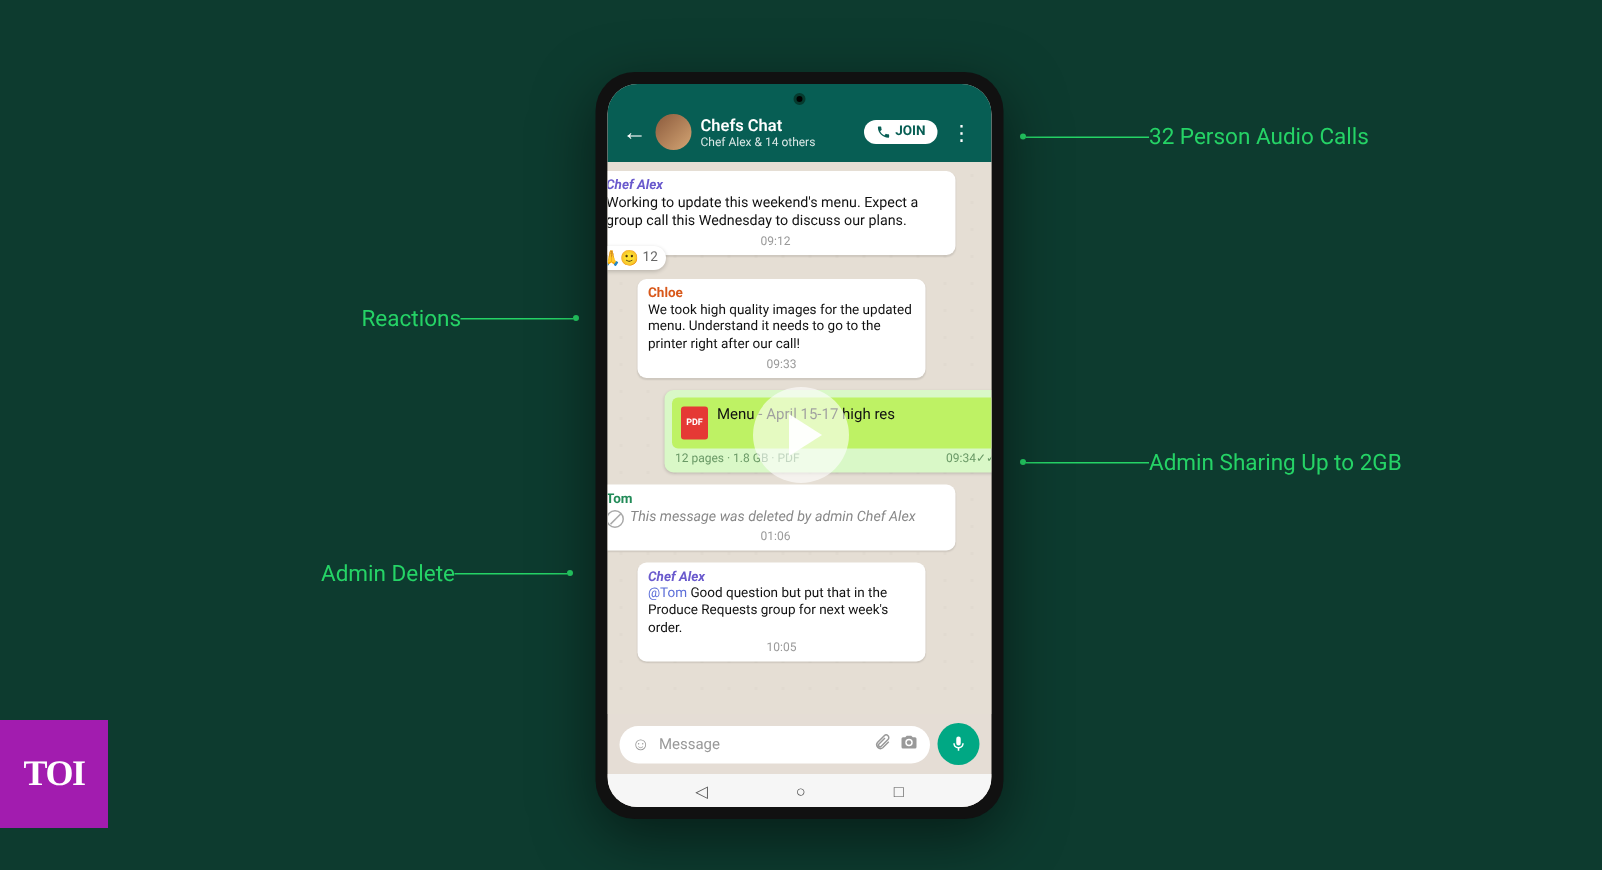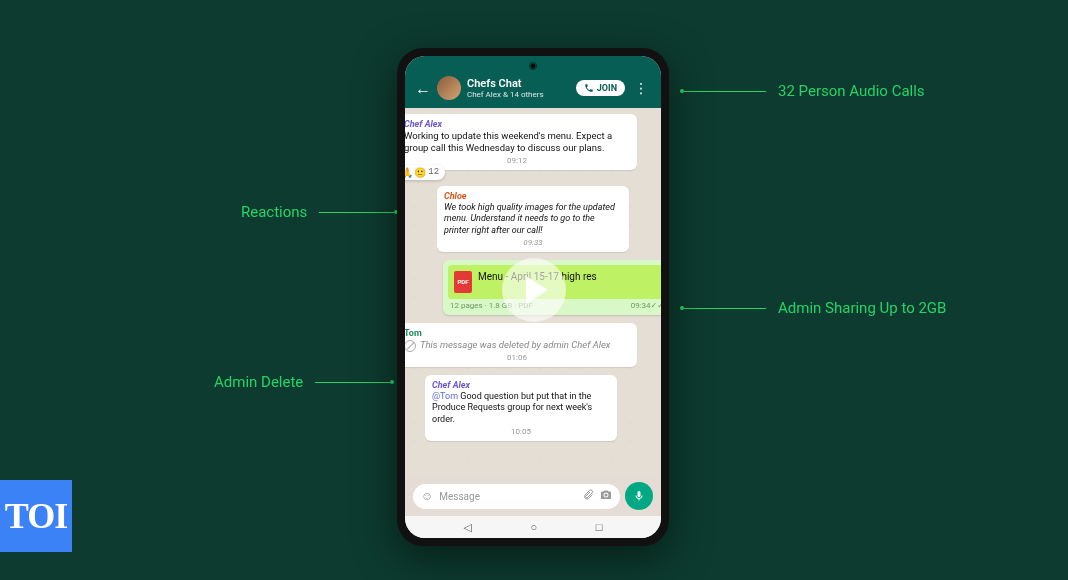--- a/index.html
+++ b/index.html
@@ -10,21 +10,21 @@
       position: relative;
       font-family: -apple-system, BlinkMacSystemFont, "Segoe UI", Roboto, Helvetica, Arial, sans-serif;
       overflow: hidden;
     }
     .callout {
       position: absolute;
       color: #25d366;
       font-size: 15px;
       display: flex;
       align-items: center;
-      gap: 12px;
+      gap: 0;
     }
     .callout-line {
       height: 1px;
       background: #25d366;
       position: relative;
     }
     .callout-line::before {
       content: '';
       position: absolute;
       width: 4px; height: 4px;
@@ -246,24 +246,24 @@
       align-items: center;
       color: #555;
       font-size: 11px;
     }
     .toi-badge {
       position: absolute;
       left: 0;
       bottom: 28px;
       width: 72px;
       height: 72px;
-      background: #3b82f6;
+      background: #a21caf;
       color: #fff;
       font-weight: 700;
-      font-size: 36px;
+      font-size: 24px;
       display: flex;
       align-items: center;
       justify-content: center;
       font-family: Georgia, serif;
       letter-spacing: -1px;
     }
     .play-overlay {
       position: absolute;
       top: 50%; left: 50%;
       transform: translate(-50%, -50%);
@@ -328,27 +328,27 @@
     </div>
 
     <div class="chat-body">
 
       <div class="bubble" style="margin-left:-16px; max-width:100%;">
         <div class="sender purple">Chef Alex</div>
         <div class="msg-text">Working to update this weekend's menu. Expect a group call this Wednesday to discuss our plans.</div>
         <div class="time">09:12</div>
         <div class="reactions-row">
           <span>👍🙏🙂</span>
-          <span style="color:#666; font-size:9px;font-family:Liberation Mono, monospace;">12</span>
+          <span style="color:#666; font-size:9px;">12</span>
         </div>
       </div>
 
       <div style="height:8px;"></div>
 
-      <div class="bubble" style="max-width:80%; margin-left:24px;font-style:italic;">
+      <div class="bubble" style="max-width:80%; margin-left:12px;">
         <div class="sender orange">Chloe</div>
         <div class="msg-text" style="font-size:9px;">We took high quality images for the updated menu. Understand it needs to go to the printer right after our call!</div>
         <div class="time">09:33</div>
       </div>
 
       <div class="file-bubble">
         <div class="file-row">
           <div class="pdf-icon">PDF</div>
           <div class="file-name">Menu - April 15-17 high res</div>
         </div>

